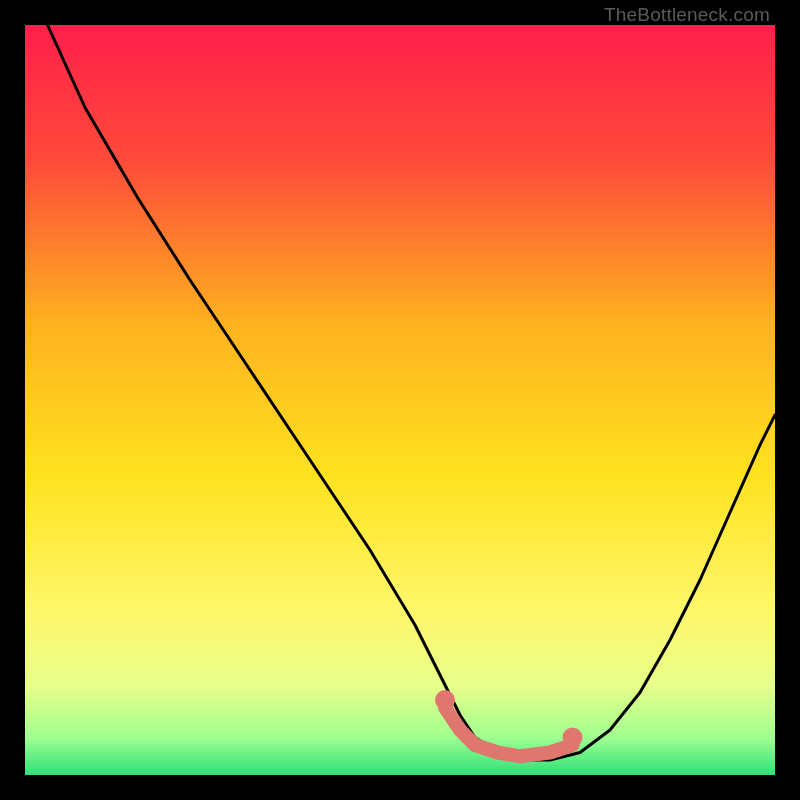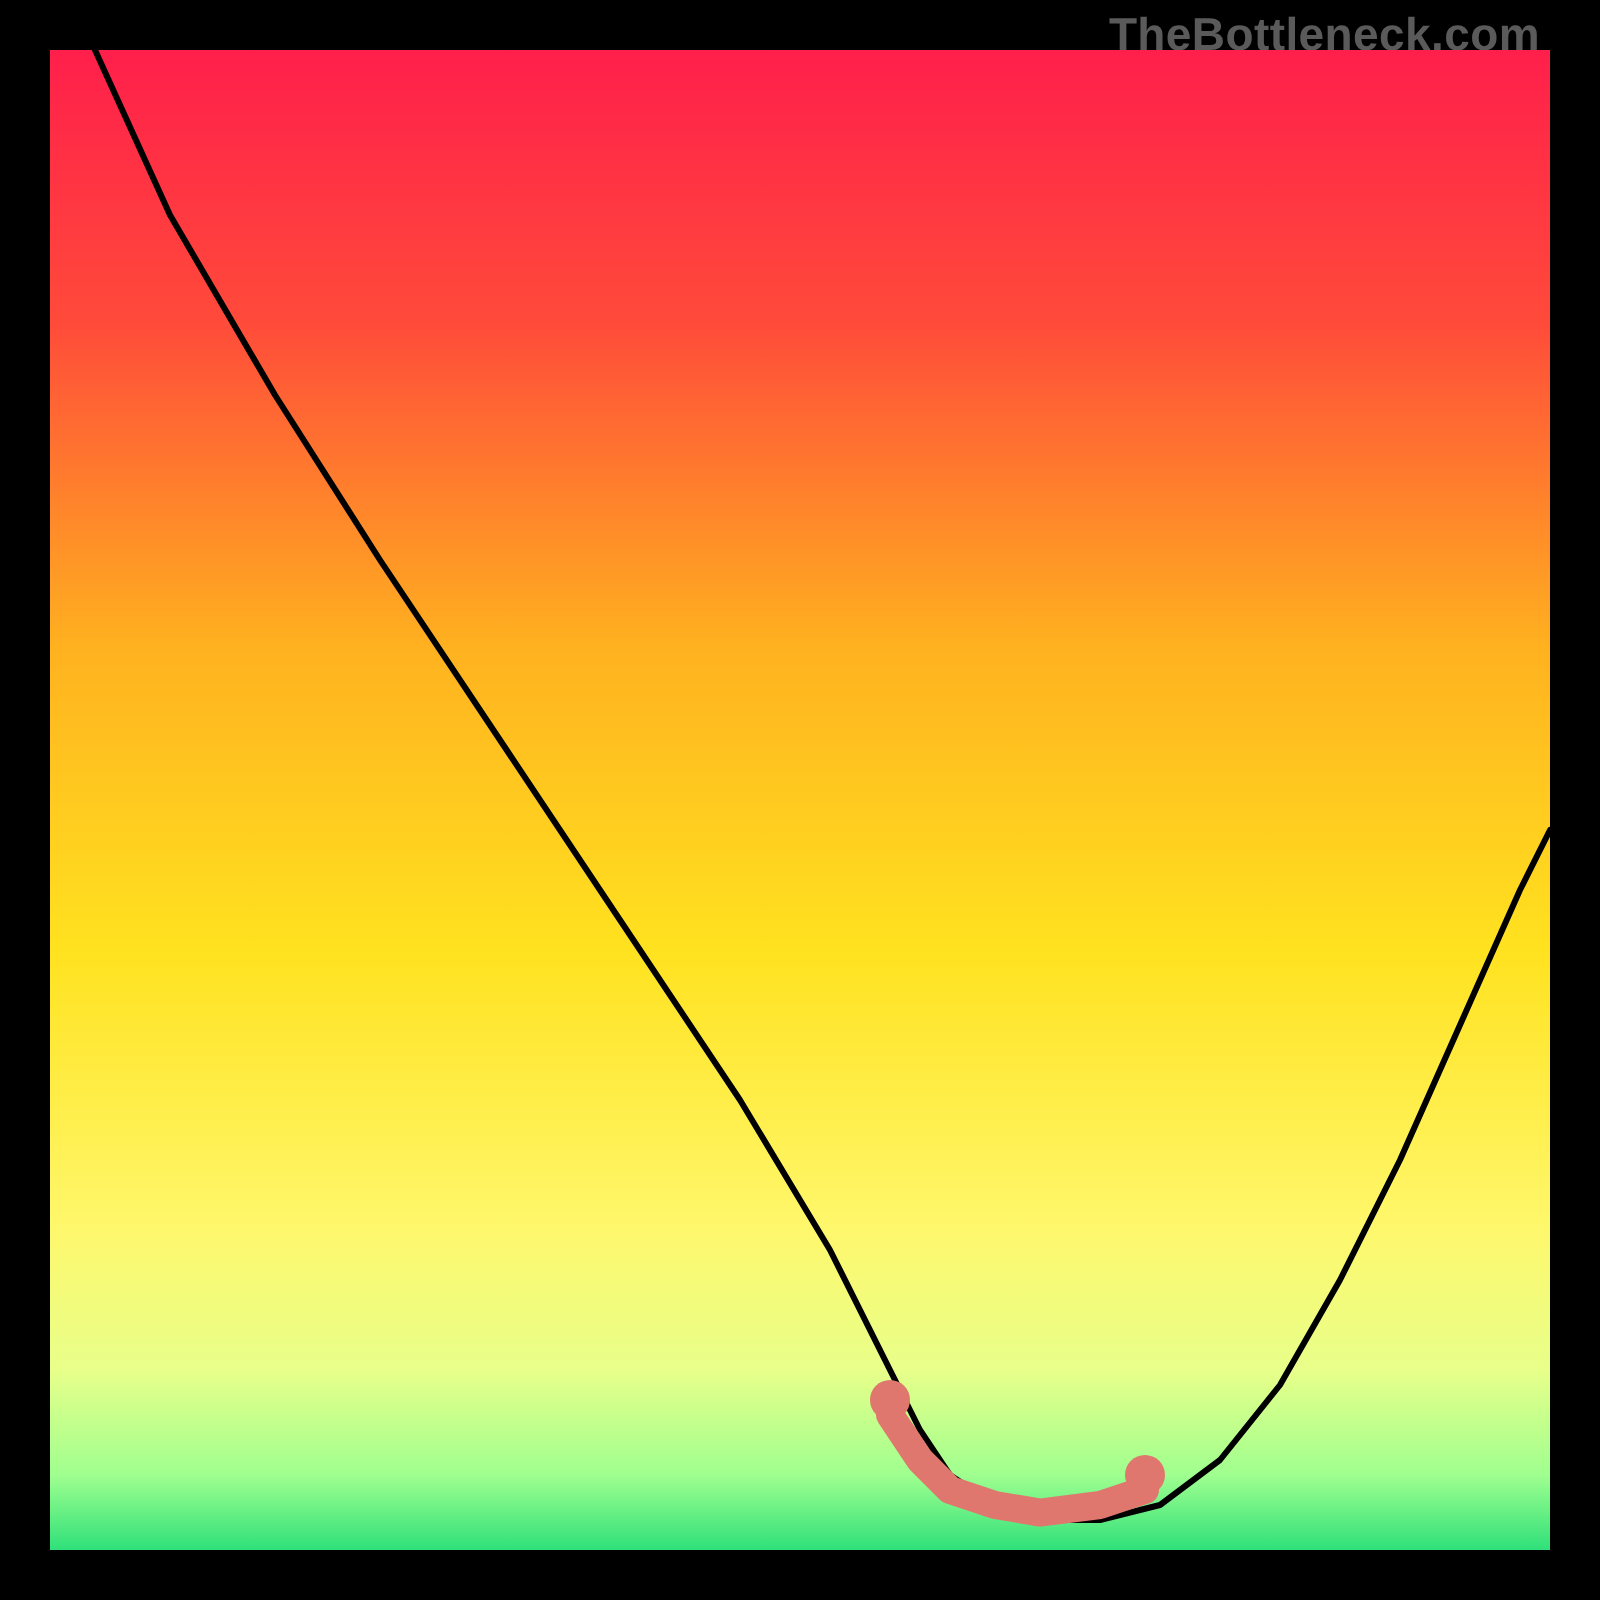--- a/index.html
+++ b/index.html
@@ -25,22 +25,22 @@
     left: 0;
     top: 0;
     width: 750px;
     height: 750px;
   }
   .watermark {
     position: absolute;
     top: 4px;
     right: 30px;
     color: #5a5a5a;
-    font-size: 23px;
-    font-weight: bold;
+    font-size: 19px;
+    font-weight: normal;
     letter-spacing: 0.2px;
   }
 </style>
 </head>
 <body>
 
 <div class="watermark">TheBottleneck.com</div>
 
 <div class="frame">
   <svg class="plot-area" viewBox="0 0 750 750">

